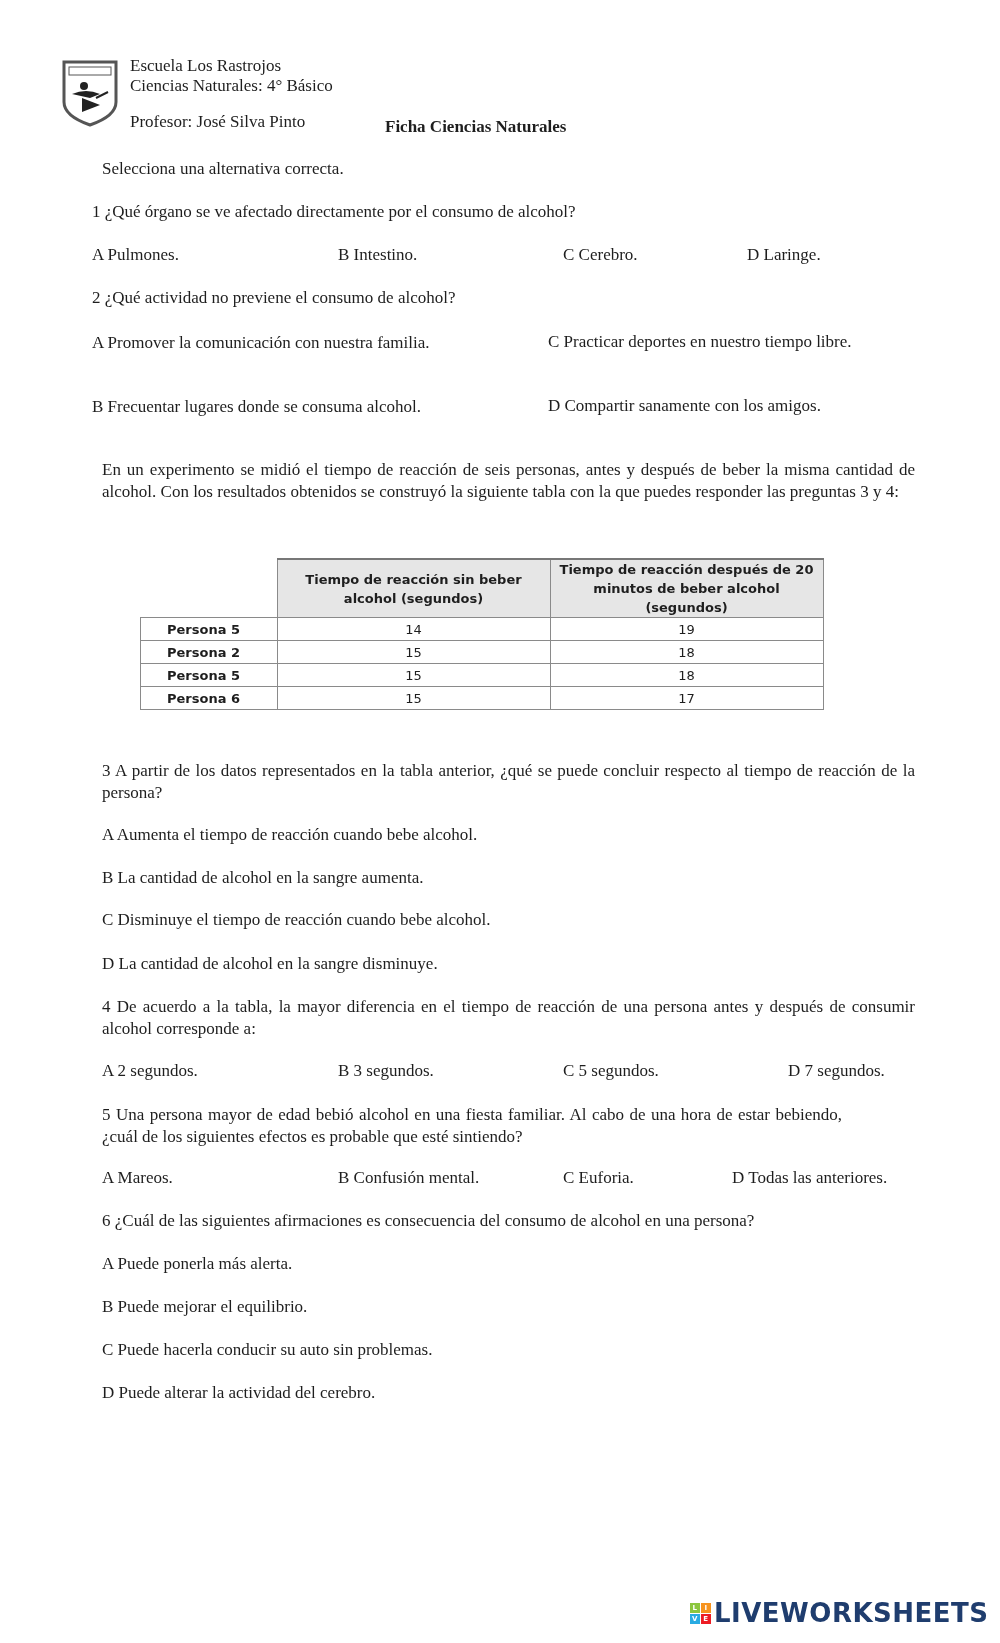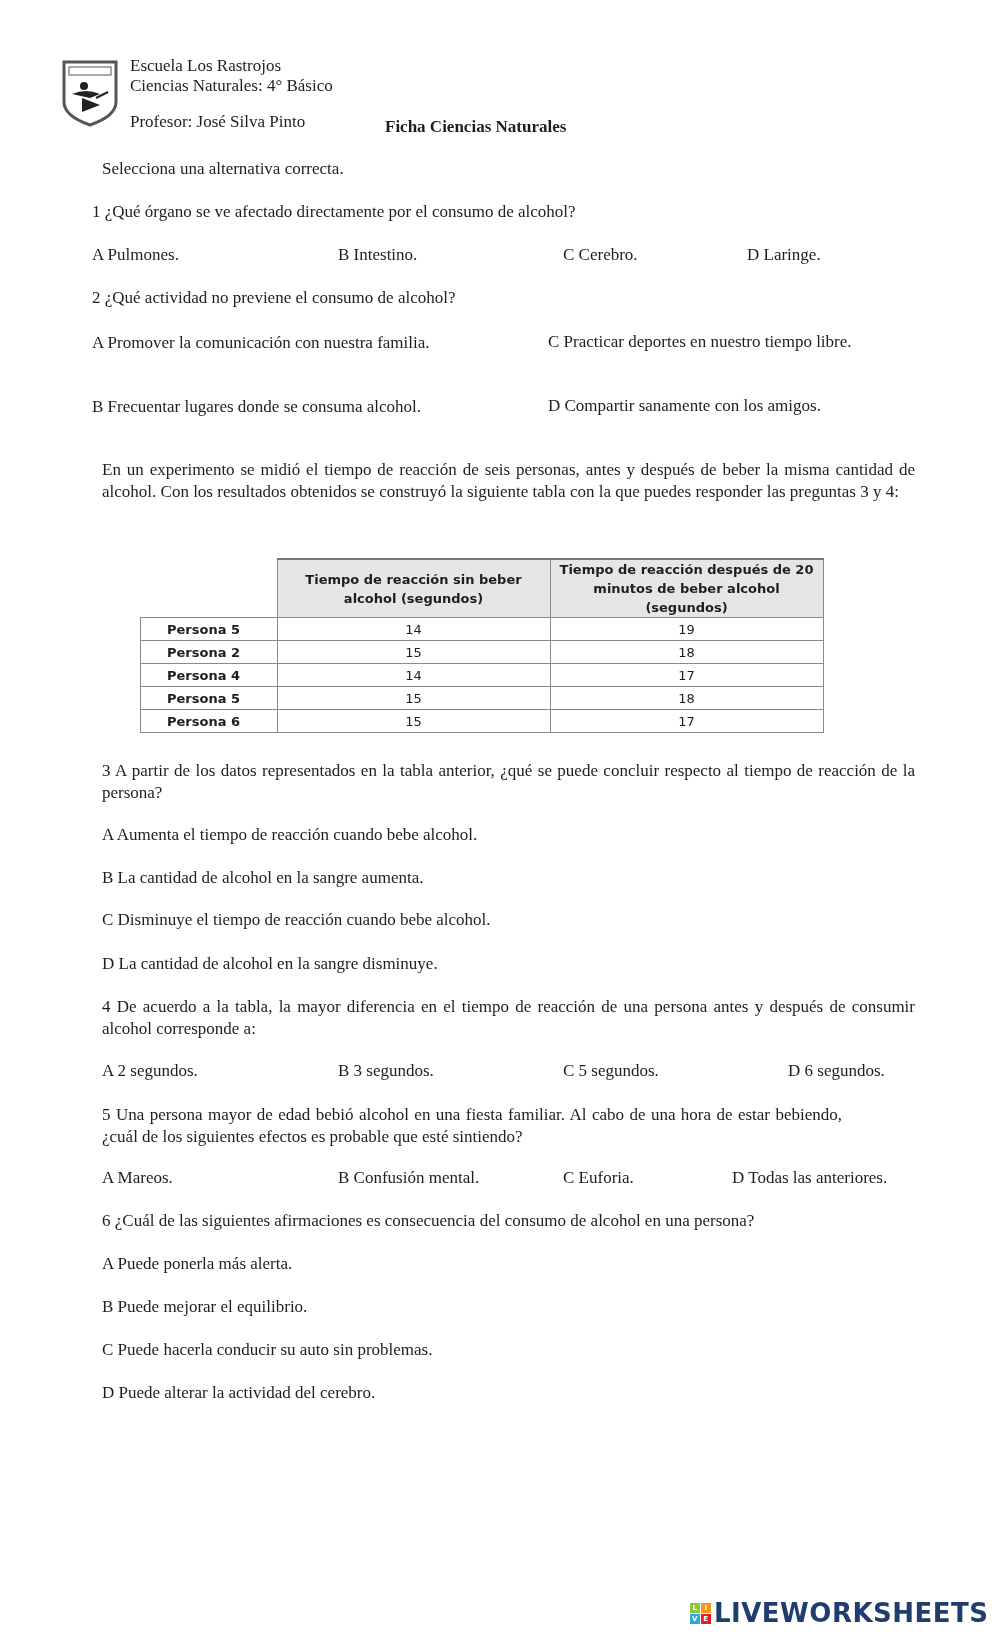--- a/index.html
+++ b/index.html
@@ -77,25 +77,20 @@
     <td class="label">Persona 5</td>
     <td>14</td>
     <td>19</td>
   </tr>
   <tr>
     <td class="label">Persona 2</td>
     <td>15</td>
     <td>18</td>
   </tr>
   <tr>
-    <td class="label">Persona 4</td>
-    <td>14</td>
-    <td>17</td>
-  </tr>
-  <tr>
     <td class="label">Persona 5</td>
     <td>15</td>
     <td>18</td>
   </tr>
   <tr>
     <td class="label">Persona 6</td>
     <td>15</td>
     <td>17</td>
   </tr>
 </tbody>
@@ -104,21 +99,21 @@
 <div class="abs justify" style="left:102px; top:760px; width:813px;">3  A partir de los datos representados en la tabla anterior, ¿qué se puede concluir respecto al tiempo de reacción de la persona?</div>
 <div class="abs" style="left:102px; top:825px;text-align:center;">A Aumenta el tiempo de reacción cuando bebe alcohol.</div>
 <div class="abs" style="left:102px; top:868px;">B La cantidad de alcohol en la sangre aumenta.</div>
 <div class="abs" style="left:102px; top:910px;">C Disminuye el tiempo de reacción cuando bebe alcohol.</div>
 <div class="abs" style="left:102px; top:954px;">D La cantidad de alcohol en la sangre disminuye.</div>
 
 <div class="abs justify" style="left:102px; top:996px; width:813px;">4 De acuerdo a la tabla, la mayor diferencia en el tiempo de reacción de una persona antes y después de consumir alcohol corresponde a:</div>
 <div class="abs" style="left:102px; top:1061px;">A 2 segundos.</div>
 <div class="abs" style="left:338px; top:1061px;">B 3 segundos.</div>
 <div class="abs" style="left:563px; top:1061px;">C 5 segundos.</div>
-<div class="abs" style="left:788px; top:1061px;">D 6 segundos.</div>
+<div class="abs" style="left:788px; top:1061px;">D 7 segundos.</div>
 
 <div class="abs justify" style="left:102px; top:1104px; width:740px;">5  Una persona mayor de edad bebió alcohol en una fiesta familiar. Al cabo de una hora de estar bebiendo, ¿cuál de los siguientes efectos es probable que esté sintiendo?</div>
 <div class="abs" style="left:102px; top:1168px;">A Mareos.</div>
 <div class="abs" style="left:338px; top:1168px;">B Confusión mental.</div>
 <div class="abs" style="left:563px; top:1168px;">C Euforia.</div>
 <div class="abs" style="left:732px; top:1168px;">D Todas las anteriores.</div>
 
 <div class="abs" style="left:102px; top:1211px;">6  ¿Cuál de las siguientes afirmaciones es consecuencia del consumo de alcohol en  una persona?</div>
 <div class="abs" style="left:102px; top:1254px;">A Puede ponerla más alerta.</div>
 <div class="abs" style="left:102px; top:1297px;">B Puede mejorar el equilibrio.</div>

